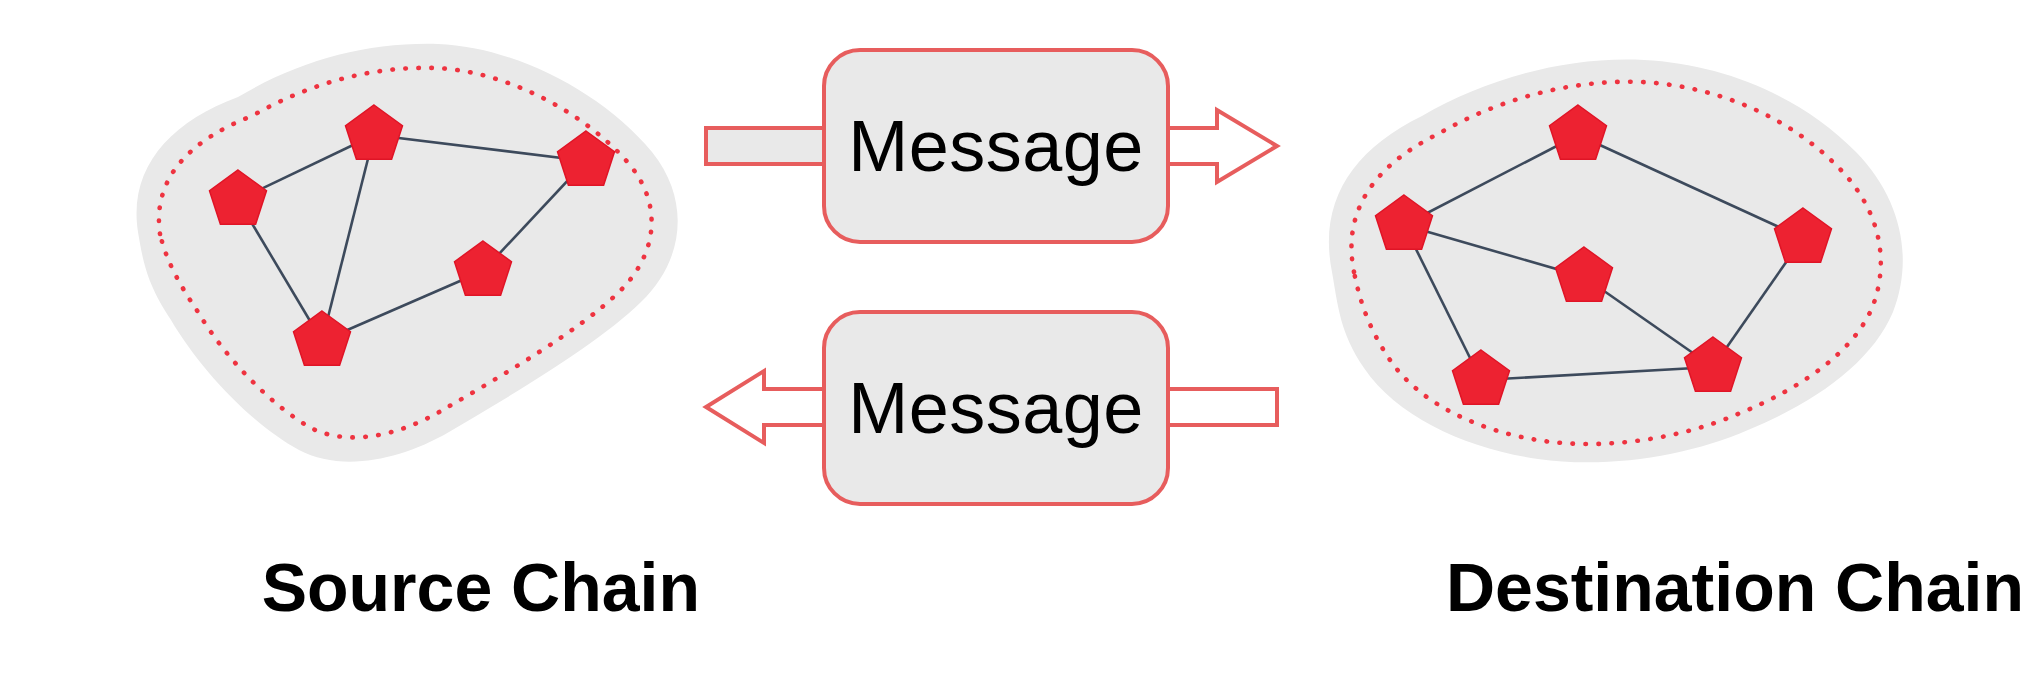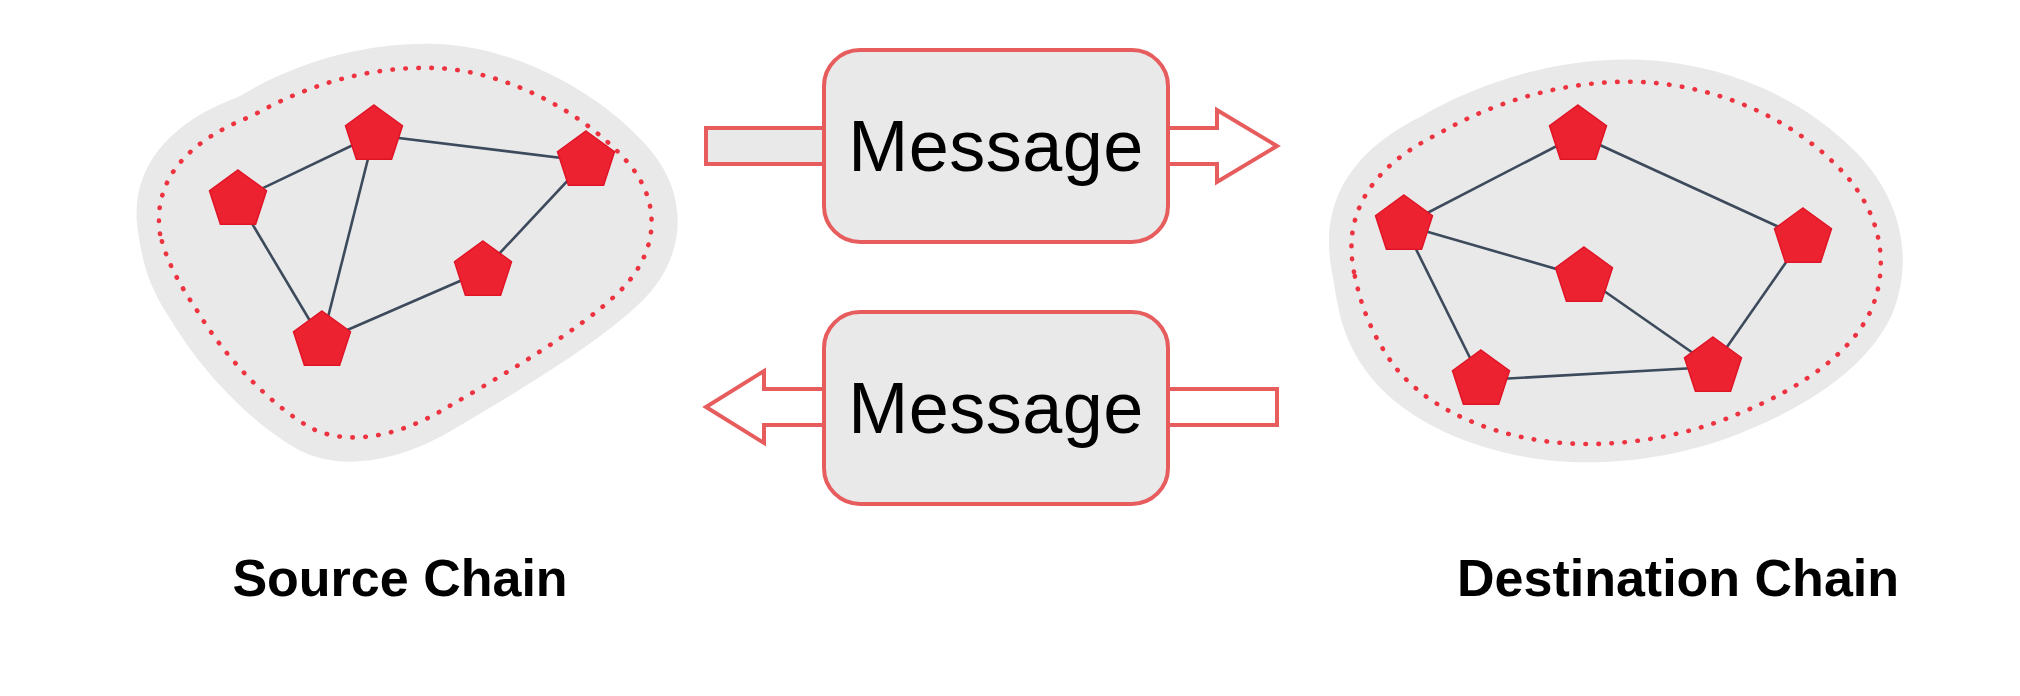--- a/index.html
+++ b/index.html
@@ -46,24 +46,24 @@
   .message-text {
     font-size: 72px;
     font-weight: 400;
     color: var(--text-black, #000);
     letter-spacing: 0.5px;
   }
 
   .chain-label {
     position: absolute;
     top: 548px;
-    font-size: 52px;
+    font-size: 68px;
     font-weight: 700;
     color: var(--text-black, #000);
-    text-align: center;
+    text-align: right;
     white-space: nowrap;
   }
   .chain-label.source { left: 100px; width: 600px; }
   .chain-label.destination { left: 1332px; width: 692px; }
 </style>
 </head>
 <body>
 
 <div class="canvas">
 

